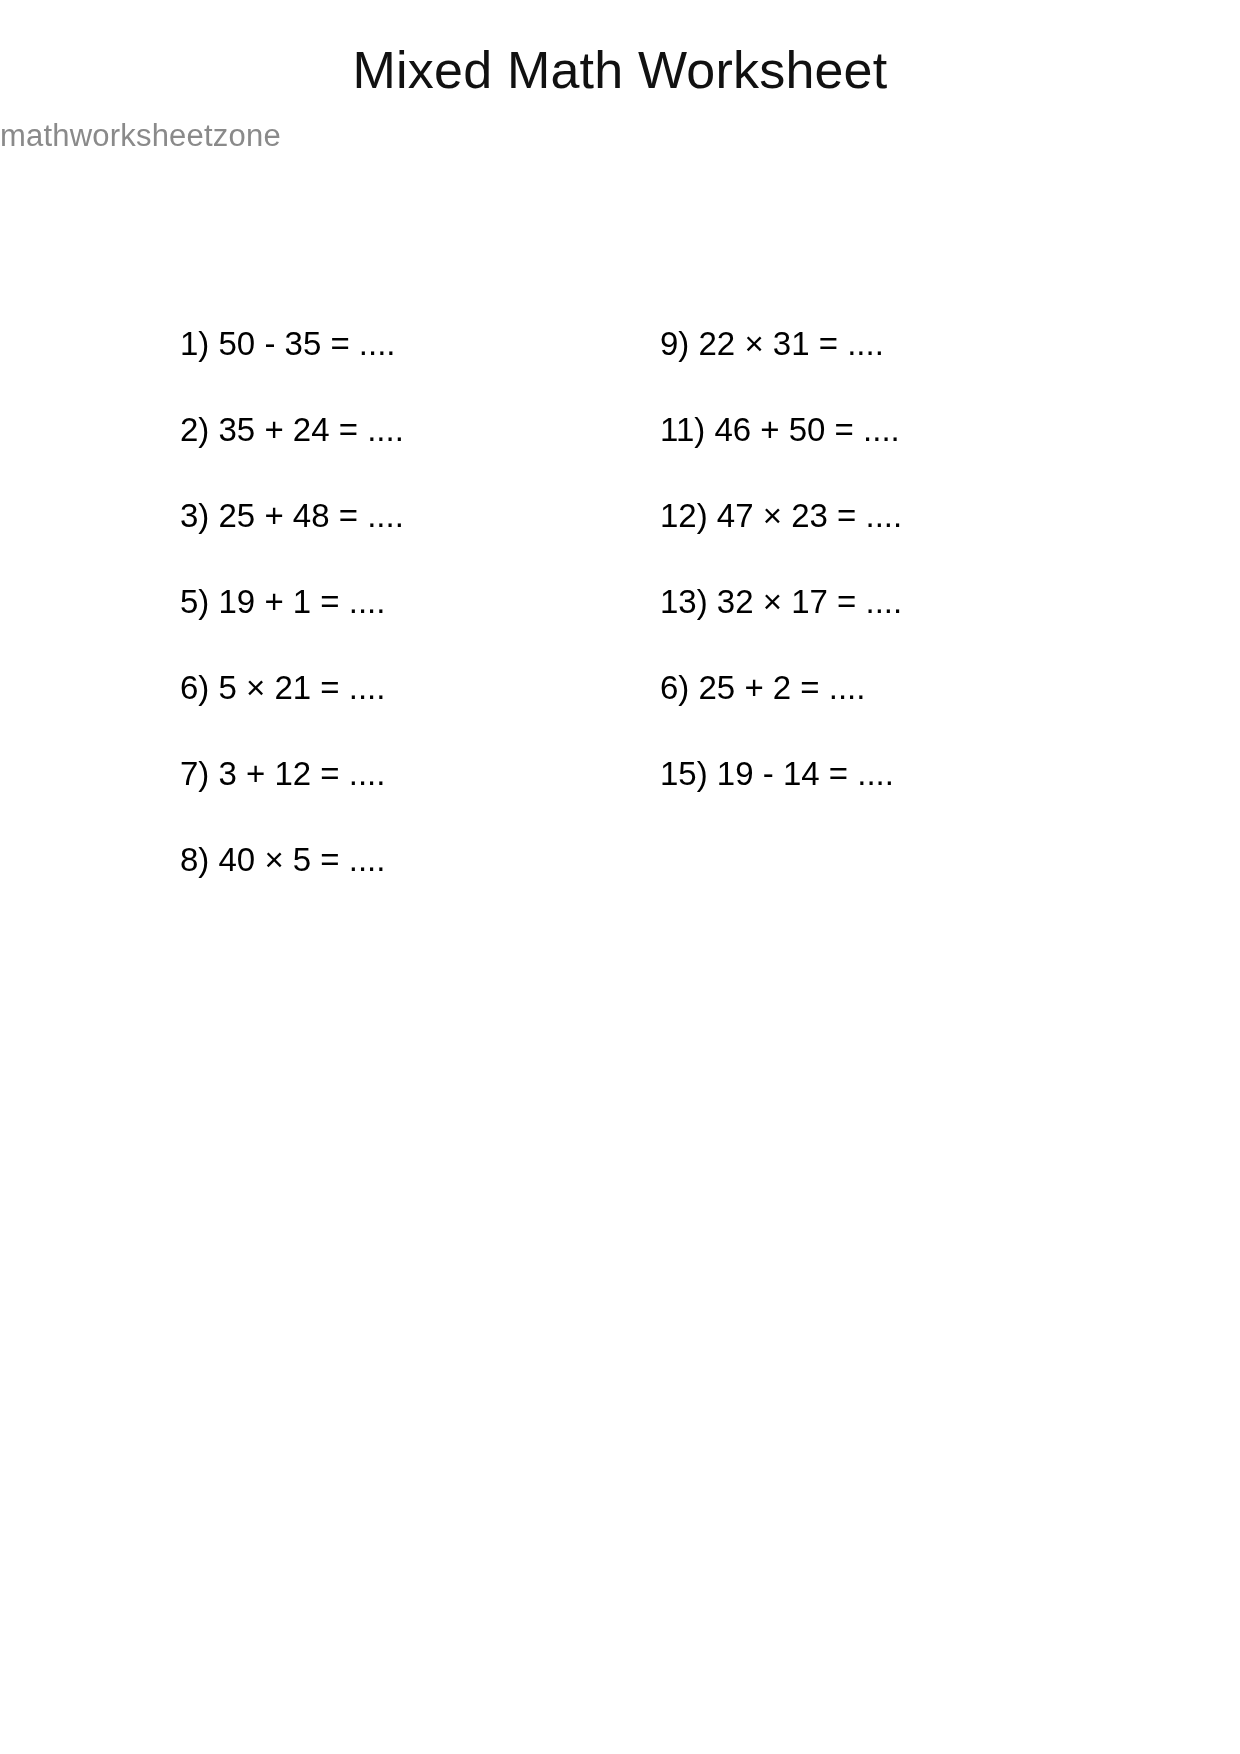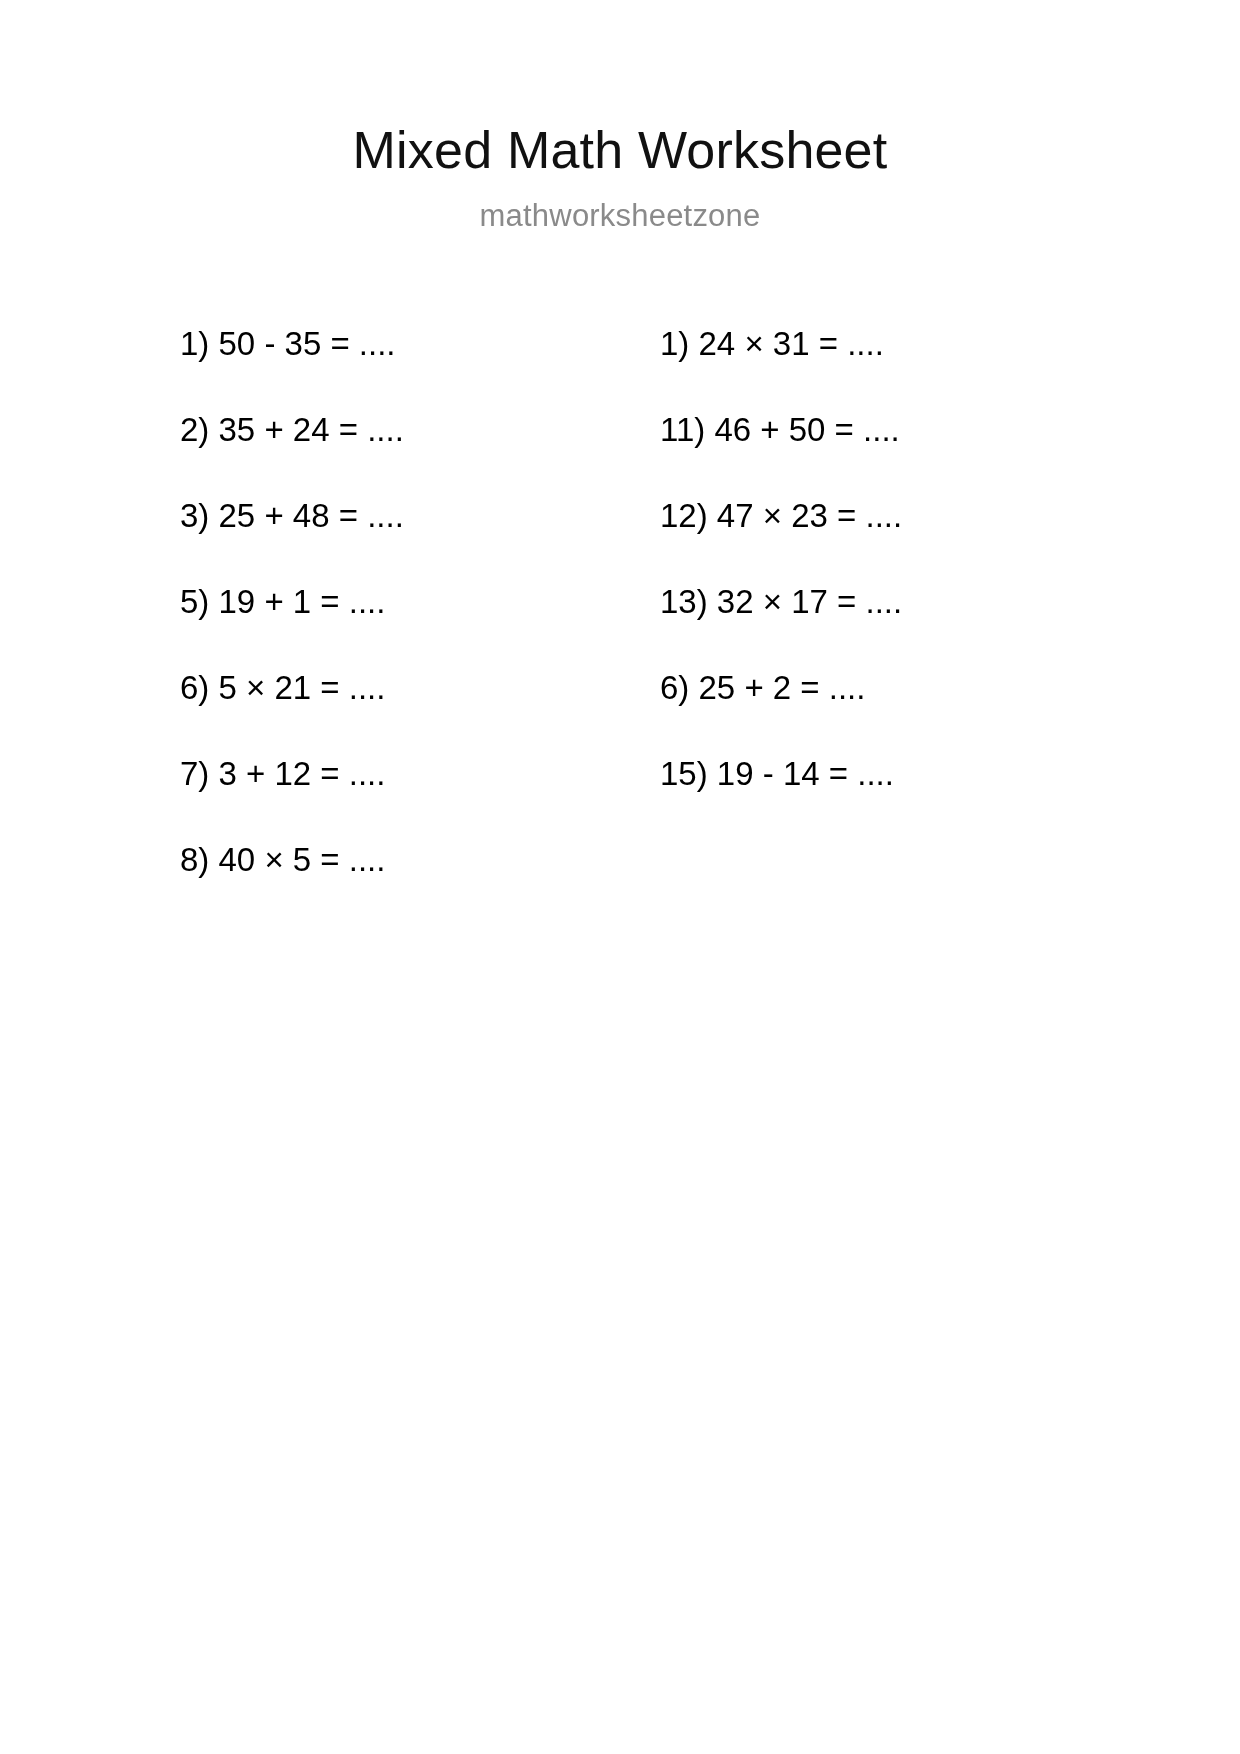--- a/index.html
+++ b/index.html
@@ -21,25 +21,25 @@
     box-sizing: border-box;
     padding: 0;
     position: relative;
   }
   .title {
     text-align: center;
     font-size: 52px;
     font-weight: normal;
     color: #111111;
     margin: 0;
-    padding-top: 120px;
+    padding-top: 40px;
     letter-spacing: 0.2px;
   }
   .subtitle {
-    text-align: center;
+    text-align: left;
     font-size: 31px;
     color: #8a8a8a;
     margin: 0;
     padding-top: 18px;
     letter-spacing: 0.2px;
   }
   .problems {
     position: absolute;
     top: 300px;
     left: 0;
@@ -84,21 +84,21 @@
       <div class="problem">1) 50 - 35 = ....</div>
       <div class="problem">2) 35 + 24 = ....</div>
       <div class="problem">3) 25 + 48 = ....</div>
       <div class="problem">5) 19 + 1 = ....</div>
       <div class="problem">6) 5 × 21 = ....</div>
       <div class="problem">7) 3 + 12 = ....</div>
       <div class="problem">8) 40 × 5 = ....</div>
     </div>
 
     <div class="column column-right">
-      <div class="problem">1) 24 × 31 = ....</div>
+      <div class="problem">9) 22 × 31 = ....</div>
       <div class="problem">11) 46 + 50 = ....</div>
       <div class="problem">12) 47 × 23 = ....</div>
       <div class="problem">13) 32 × 17 = ....</div>
       <div class="problem">6) 25 + 2 = ....</div>
       <div class="problem">15) 19 - 14 = ....</div>
     </div>
 
   </div>
 
 </div>

